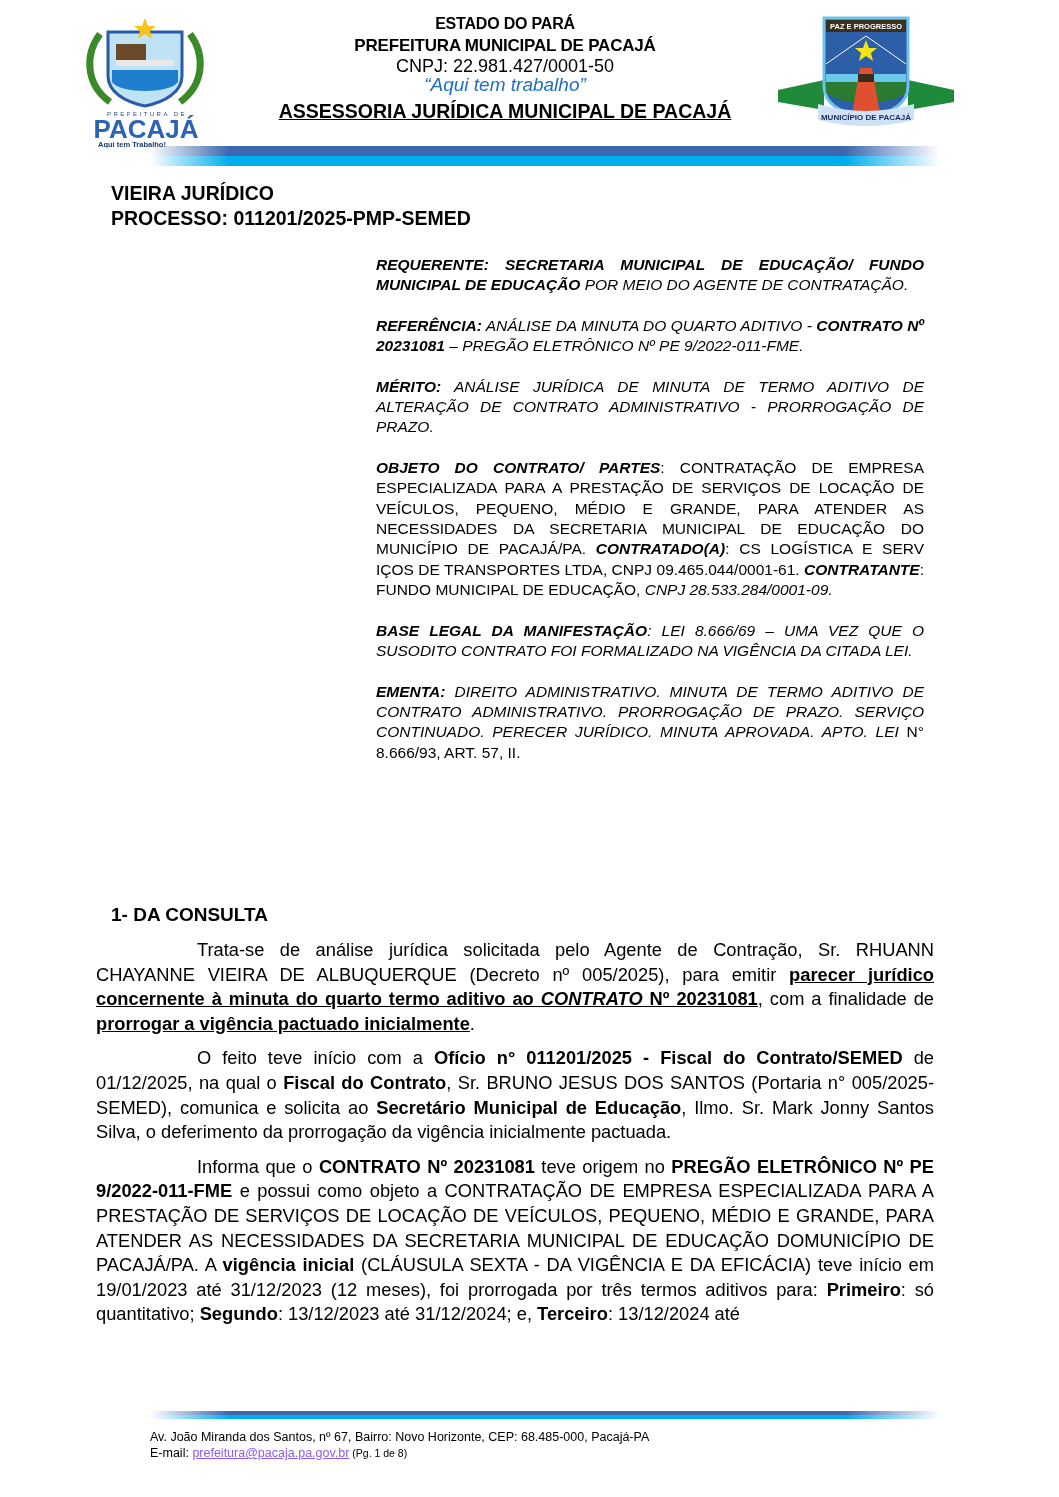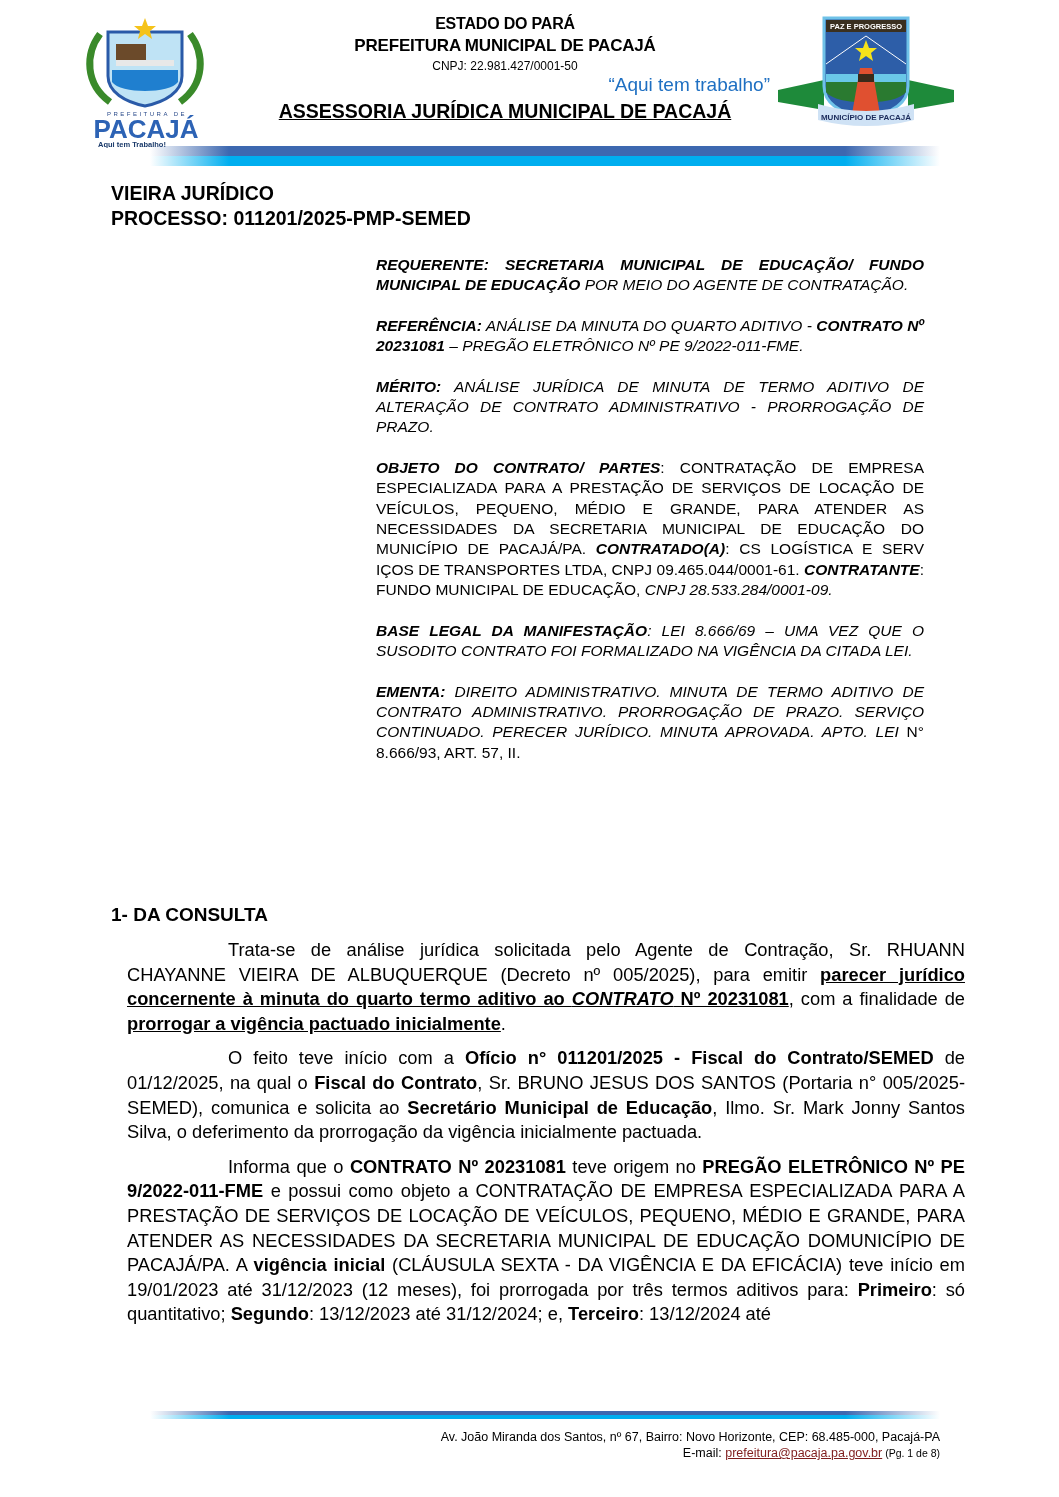--- a/index.html
+++ b/index.html
@@ -5,22 +5,22 @@
   * { margin: 0; padding: 0; box-sizing: border-box; }
   html, body { width: 1059px; height: 1497px; background: #ffffff; }
   body { position: relative; font-family: "Liberation Sans", sans-serif; color: #000; overflow: hidden; }
 
   
   .logo-left { position: absolute; left: 80px; top: 14px; width: 134px; height: 134px; }
   .logo-right { position: absolute; left: 778px; top: 14px; width: 176px; height: 112px; }
   .hdr-text { position: absolute; left: 240px; top: 14px; width: 530px; text-align: center; }
   .hdr-state { font-size: 16px; font-weight: bold; line-height: 20px; letter-spacing: -0.2px; }
   .hdr-pref { font-size: 17px; font-weight: bold; line-height: 24px; letter-spacing: -0.2px; }
-  .hdr-cnpj { font-size: 12px; line-height: 16px; }
-  .hdr-slogan { font-size: 19px; color: #1e6fc2; line-height: 22px; text-align: right; }
+  .hdr-cnpj { font-size: 18px; line-height: 16px; }
+  .hdr-slogan { font-size: 19px; font-style: italic; color: #1e6fc2; line-height: 22px; }
   .hdr-assess { font-size: 19.5px; font-weight: bold; line-height: 26px; margin-top: 2px; text-decoration: underline; }
 
   .band { position: absolute; left: 150px; width: 790px; }
   .band-top { top: 146px; height: 22px; }
   .band-top .b1 { height: 10px; background: linear-gradient(90deg, rgba(61,104,176,0) 0%, #3d68b0 10%, #3d68b0 88%, rgba(61,104,176,0) 100%); }
   .band-top .b2 { height: 10px; background: linear-gradient(90deg, rgba(0,174,239,0) 0%, #00aeef 10%, #00aeef 88%, rgba(0,174,239,0) 100%); }
   .band-bot { top: 1411px; height: 8px; }
   .band-bot .b1 { height: 4px; background: linear-gradient(90deg, rgba(61,104,176,0) 0%, #3d68b0 10%, #3d68b0 88%, rgba(61,104,176,0) 100%); }
   .band-bot .b2 { height: 4px; background: linear-gradient(90deg, rgba(0,174,239,0) 0%, #00aeef 10%, #00aeef 88%, rgba(0,174,239,0) 100%); }
 
@@ -28,28 +28,28 @@
   .doc-title { position: absolute; left: 111px; top: 181px; font-size: 19.5px; font-weight: bold; line-height: 25px; }
 
   
   .summary { position: absolute; left: 376px; top: 255px; width: 548px; font-size: 15.5px; line-height: 20.4px; text-align: justify; }
   .summary p { margin-bottom: 20px; }
   .summary .it { font-style: italic; }
   .summary b { font-weight: bold; }
 
   
   .sec-head { position: absolute; left: 111px; top: 904px; font-size: 19px; font-weight: bold; }
-  .body { position: absolute; left: 127px; top: 938px; width: 838px; font-size: 18.3px; line-height: 24.6px; text-align: justify; }
+  .body { position: absolute; left: 96px; top: 938px; width: 838px; font-size: 18.3px; line-height: 24.6px; text-align: justify; }
   .body p { text-indent: 101px; margin-bottom: 10px; }
   .body b { font-weight: bold; }
   .u { text-decoration: underline; font-weight: bold; }
 
   
-  .footer { position: absolute; left: 150px; top: 1429px; width: 790px; text-align: right; font-size: 12.5px; line-height: 16px; }
-  .footer a { color: #7f1d1d; text-decoration: underline; }
+  .footer { position: absolute; left: 150px; top: 1429px; width: 790px; text-align: left; font-size: 12.5px; line-height: 16px; }
+  .footer a { color: #8b5cf6; text-decoration: underline; }
   .footer .pg { font-size: 10.5px; }
 </style>
 </head>
 <body>
 
 <div class="logo-left">
   <svg width="134" height="134" viewBox="0 0 134 134">
 
     <path d="M20 20 C5 40 5 70 30 88" stroke="#3a8a2a" stroke-width="7" fill="none"></path>
     <path d="M110 20 C125 40 125 70 100 88" stroke="#3a8a2a" stroke-width="7" fill="none"></path>

